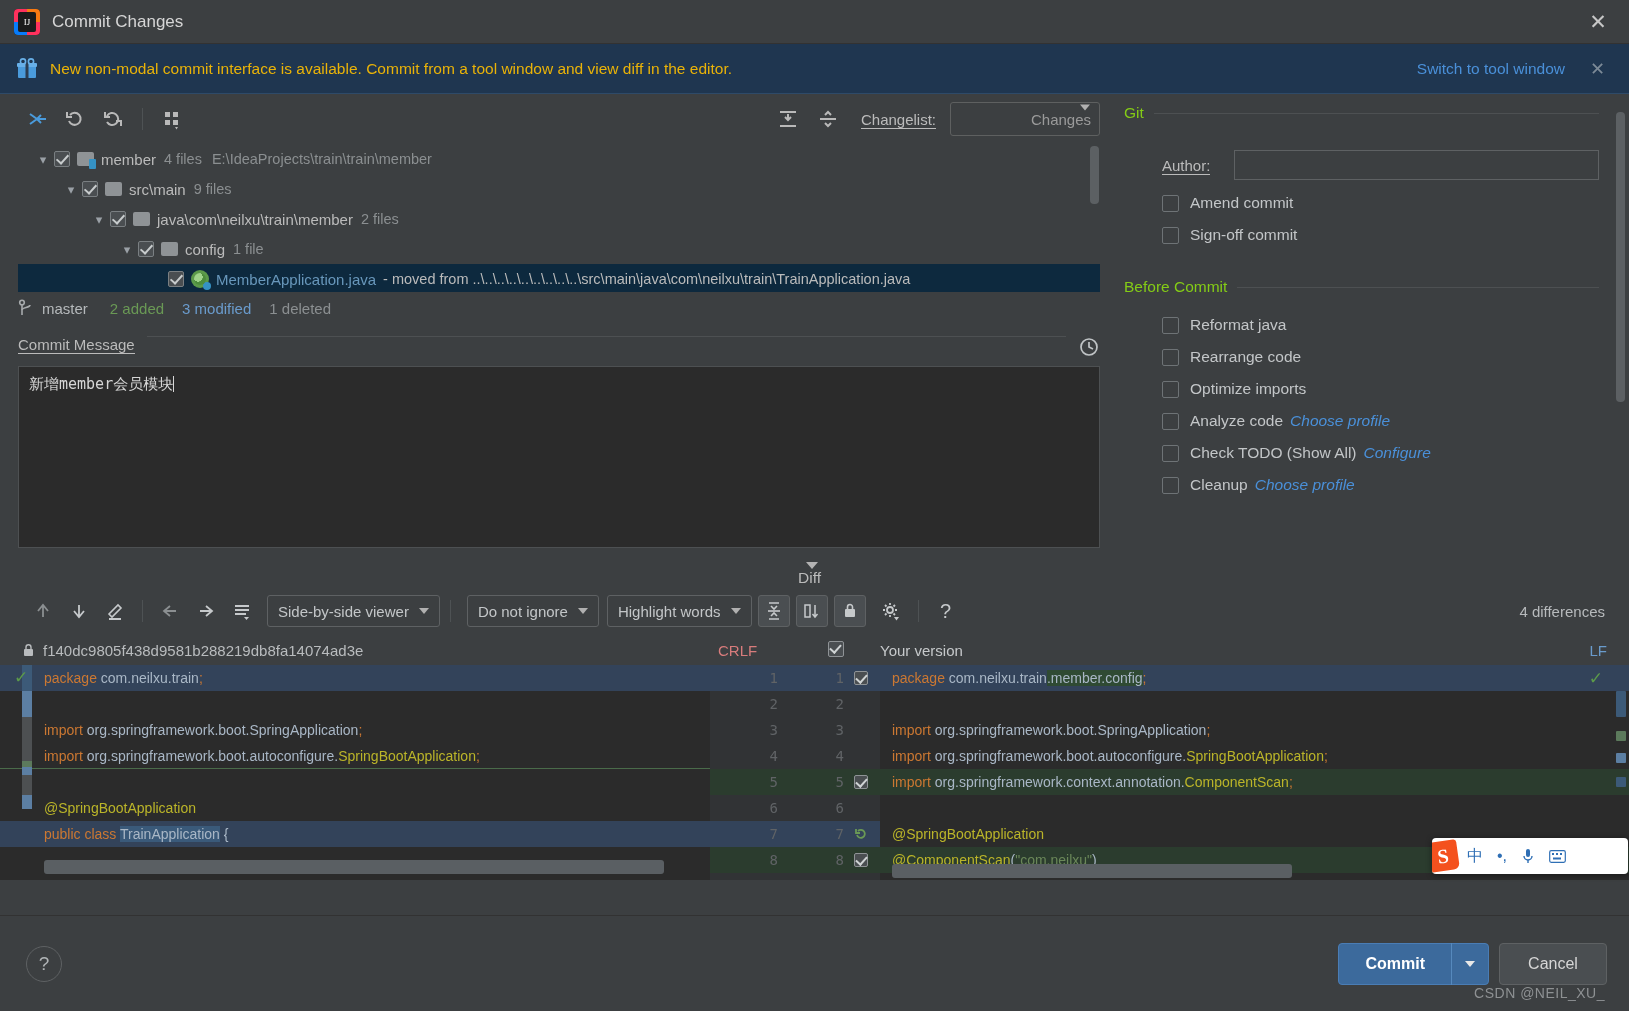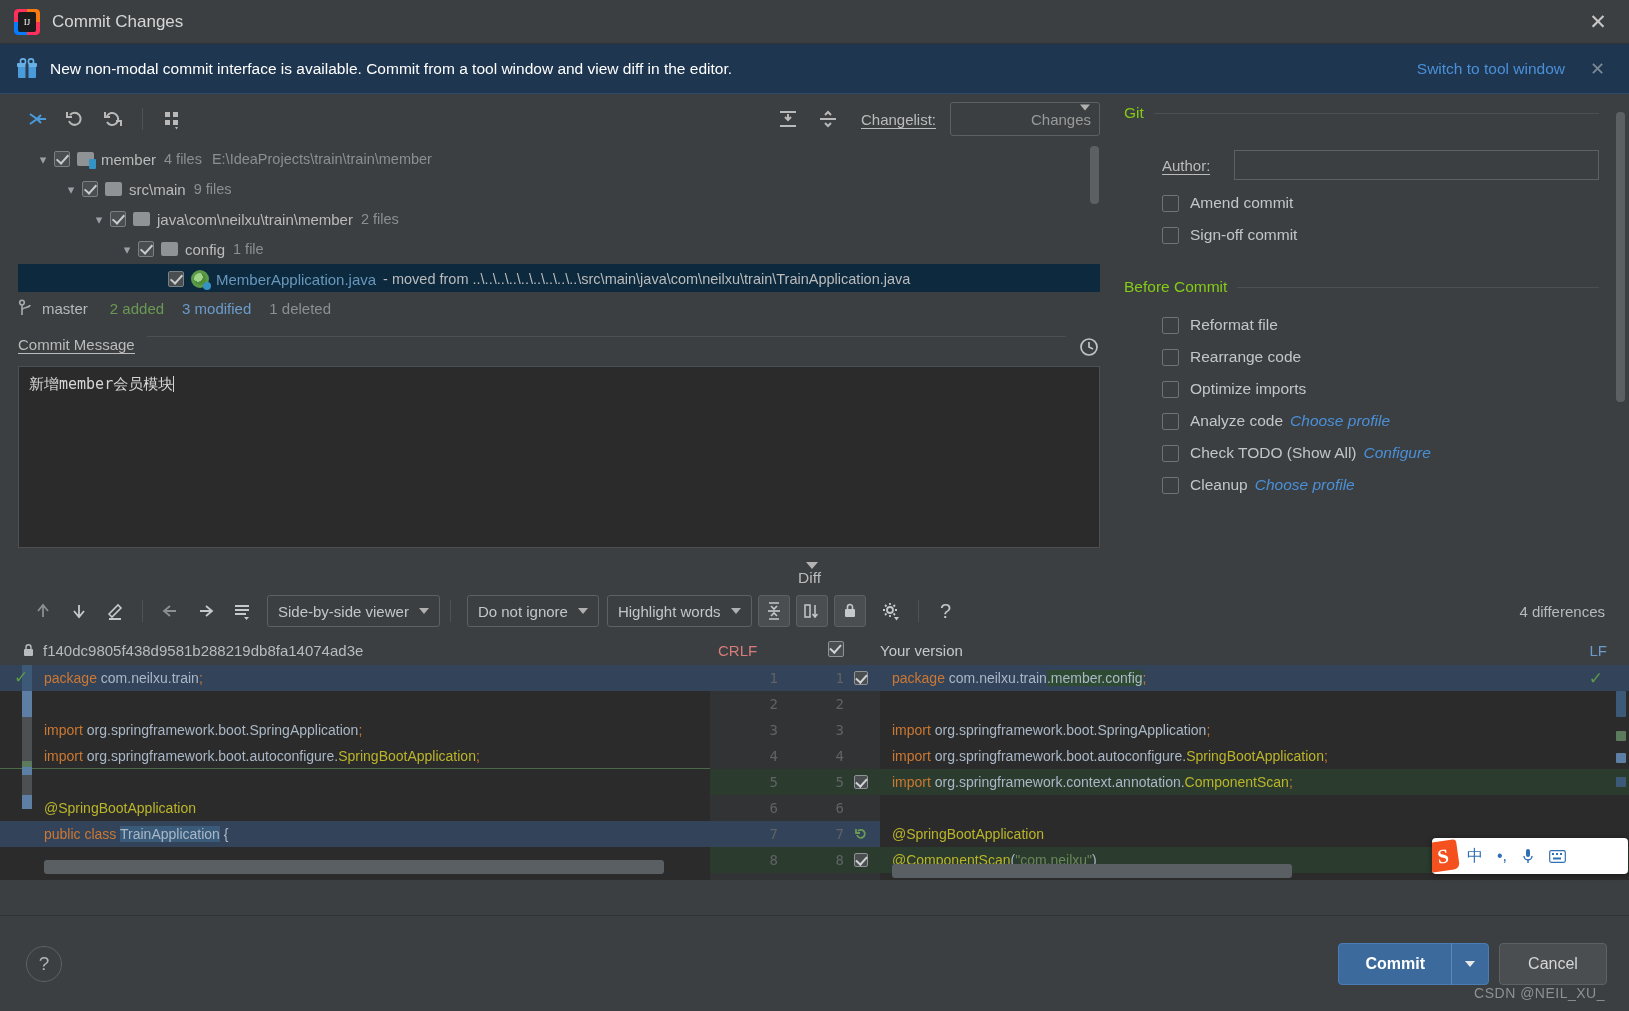--- a/index.html
+++ b/index.html
@@ -34,21 +34,21 @@
     color:#c7c7c7; font-size:21px; cursor:pointer; line-height:1;
   }
   
   .banner{
     height:50px; background:#1f3650;
     display:flex; align-items:center; padding:0 16px;
     border-bottom:1px solid #2e4a68;
     position:relative;
   }
   .gift-icon{width:22px;height:22px;margin-right:12px;flex:0 0 auto;position:relative;}
-  .banner-text{font-size:15.5px;color:#ffffff;}
+  .banner-text{font-size:15.5px;color:#eab308;}
   .banner-link{
     position:absolute; right:64px; color:#4a90d9; font-size:15.5px; cursor:pointer;
   }
   .banner-close{
     position:absolute;right:24px;top:50%;transform:translateY(-50%);
     color:#7c8a97;font-size:18px;cursor:pointer;line-height:1;
   }
   
   .topwrap{ display:flex; height:460px; }
   .leftpane{ width:1116px; position:relative; }
@@ -441,21 +441,21 @@
       <span class="chk-lbl">Sign-off commit</span>
     </div>
 
     <div class="grp-head" style="margin-top:34px;">
       <span class="grp-title">Before Commit</span>
       <span class="grp-line"></span>
     </div>
 
     <div class="chk-row" style="margin-top:20px;">
       <span class="chk"></span>
-      <span class="chk-lbl">Reformat file</span>
+      <span class="chk-lbl">Reformat java</span>
     </div>
     <div class="chk-row">
       <span class="chk"></span>
       <span class="chk-lbl">Rearrange code</span>
     </div>
     <div class="chk-row">
       <span class="chk"></span>
       <span class="chk-lbl">Optimize imports</span>
     </div>
     <div class="chk-row">

